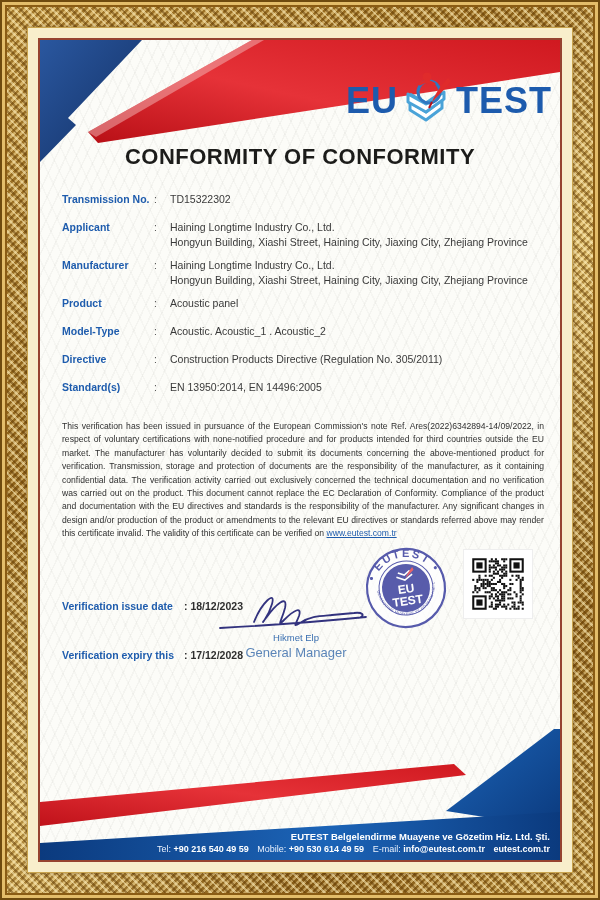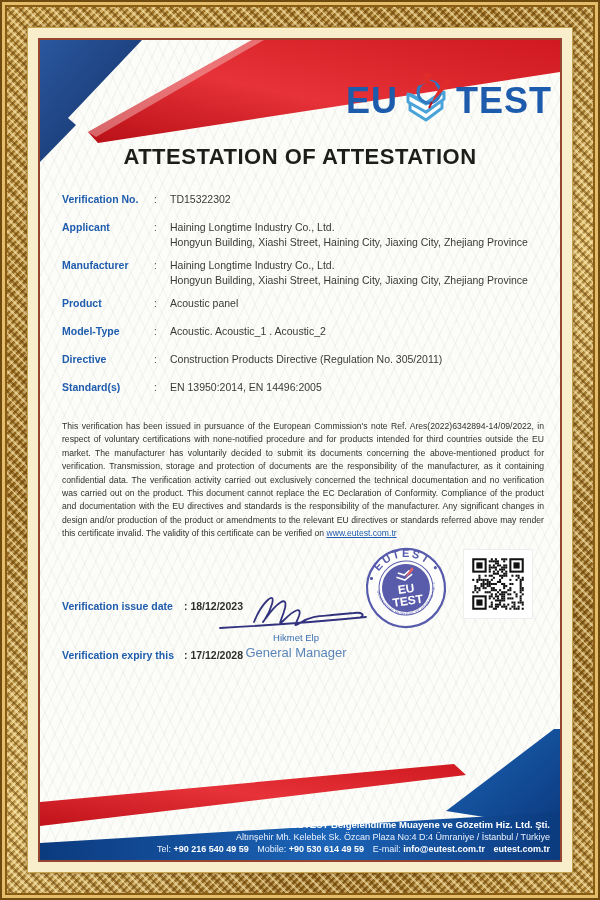--- a/index.html
+++ b/index.html
@@ -119,25 +119,25 @@
       </g>
       <circle cx="33" cy="22" r="11" fill="none" stroke="#2f77c0" stroke-width="3"></circle>
       <circle cx="31" cy="7" r="4.5" fill="#e02b2b"></circle>
       <path d="M24,14 C28,11 34,11 38,14" stroke="#e02b2b" stroke-width="3" fill="none" stroke-linecap="round"></path>
       <path d="M52,8 C46,14 40,22 36,32 C42,26 50,18 55,11 Z" fill="#e02b2b"></path>
       <path d="M36,32 L33,38" stroke="#b80f16" stroke-width="2"></path>
     </svg>
     <span class="word">TEST</span>
   </div>
 
-  <div class="title">ATTESTATION OF ATTESTATION</div>
+  <div class="title">CONFORMITY OF CONFORMITY</div>
 
   <div class="fields" id="fields">
       <div class="field-row">
-        <div class="field-label">Verification No.</div>
+        <div class="field-label">Transmission No.</div>
         <div class="field-colon">:</div>
         <div class="field-value">
           <div>TD15322302</div>
         </div>
       </div>
       <div class="field-row two-line">
         <div class="field-label">Applicant</div>
         <div class="field-colon">:</div>
         <div class="field-value">
           <div>Haining Longtime Industry Co., Ltd.</div>
@@ -456,21 +456,20 @@
           <stop offset="1" stop-color="#0b3a7e"></stop>
       </linearGradient>
     </defs>
     <polygon points="0,77 414,39 426,50 0,101" fill="url(#gRed2)"></polygon>
     <polygon points="514,4 520,4 520,104 406,86" fill="url(#gTri)"></polygon>
     <polygon points="0,118 520,87 520,135 0,135" fill="url(#gFoot)"></polygon>
   </svg>
 
   <div class="footer-text">
     <div class="footer-line1">EUTEST Belgelendirme Muayene ve Gözetim Hiz. Ltd. Şti.</div>
-    <div class="footer-line2">Altınşehir Mh. Kelebek Sk. Özcan Plaza No:4 D:4 Ümraniye / İstanbul / Türkiye</div>
     <div class="footer-line3">
       <span>Tel:</span>
       <b>+90 216 540 49 59</b>
       <span class="seg">Mobile:</span>
       <b>+90 530 614 49 59</b>
       <span class="seg">E-mail:</span>
       <b>info@eutest.com.tr</b>
       <b class="seg">eutest.com.tr</b>
     </div>
   </div>

